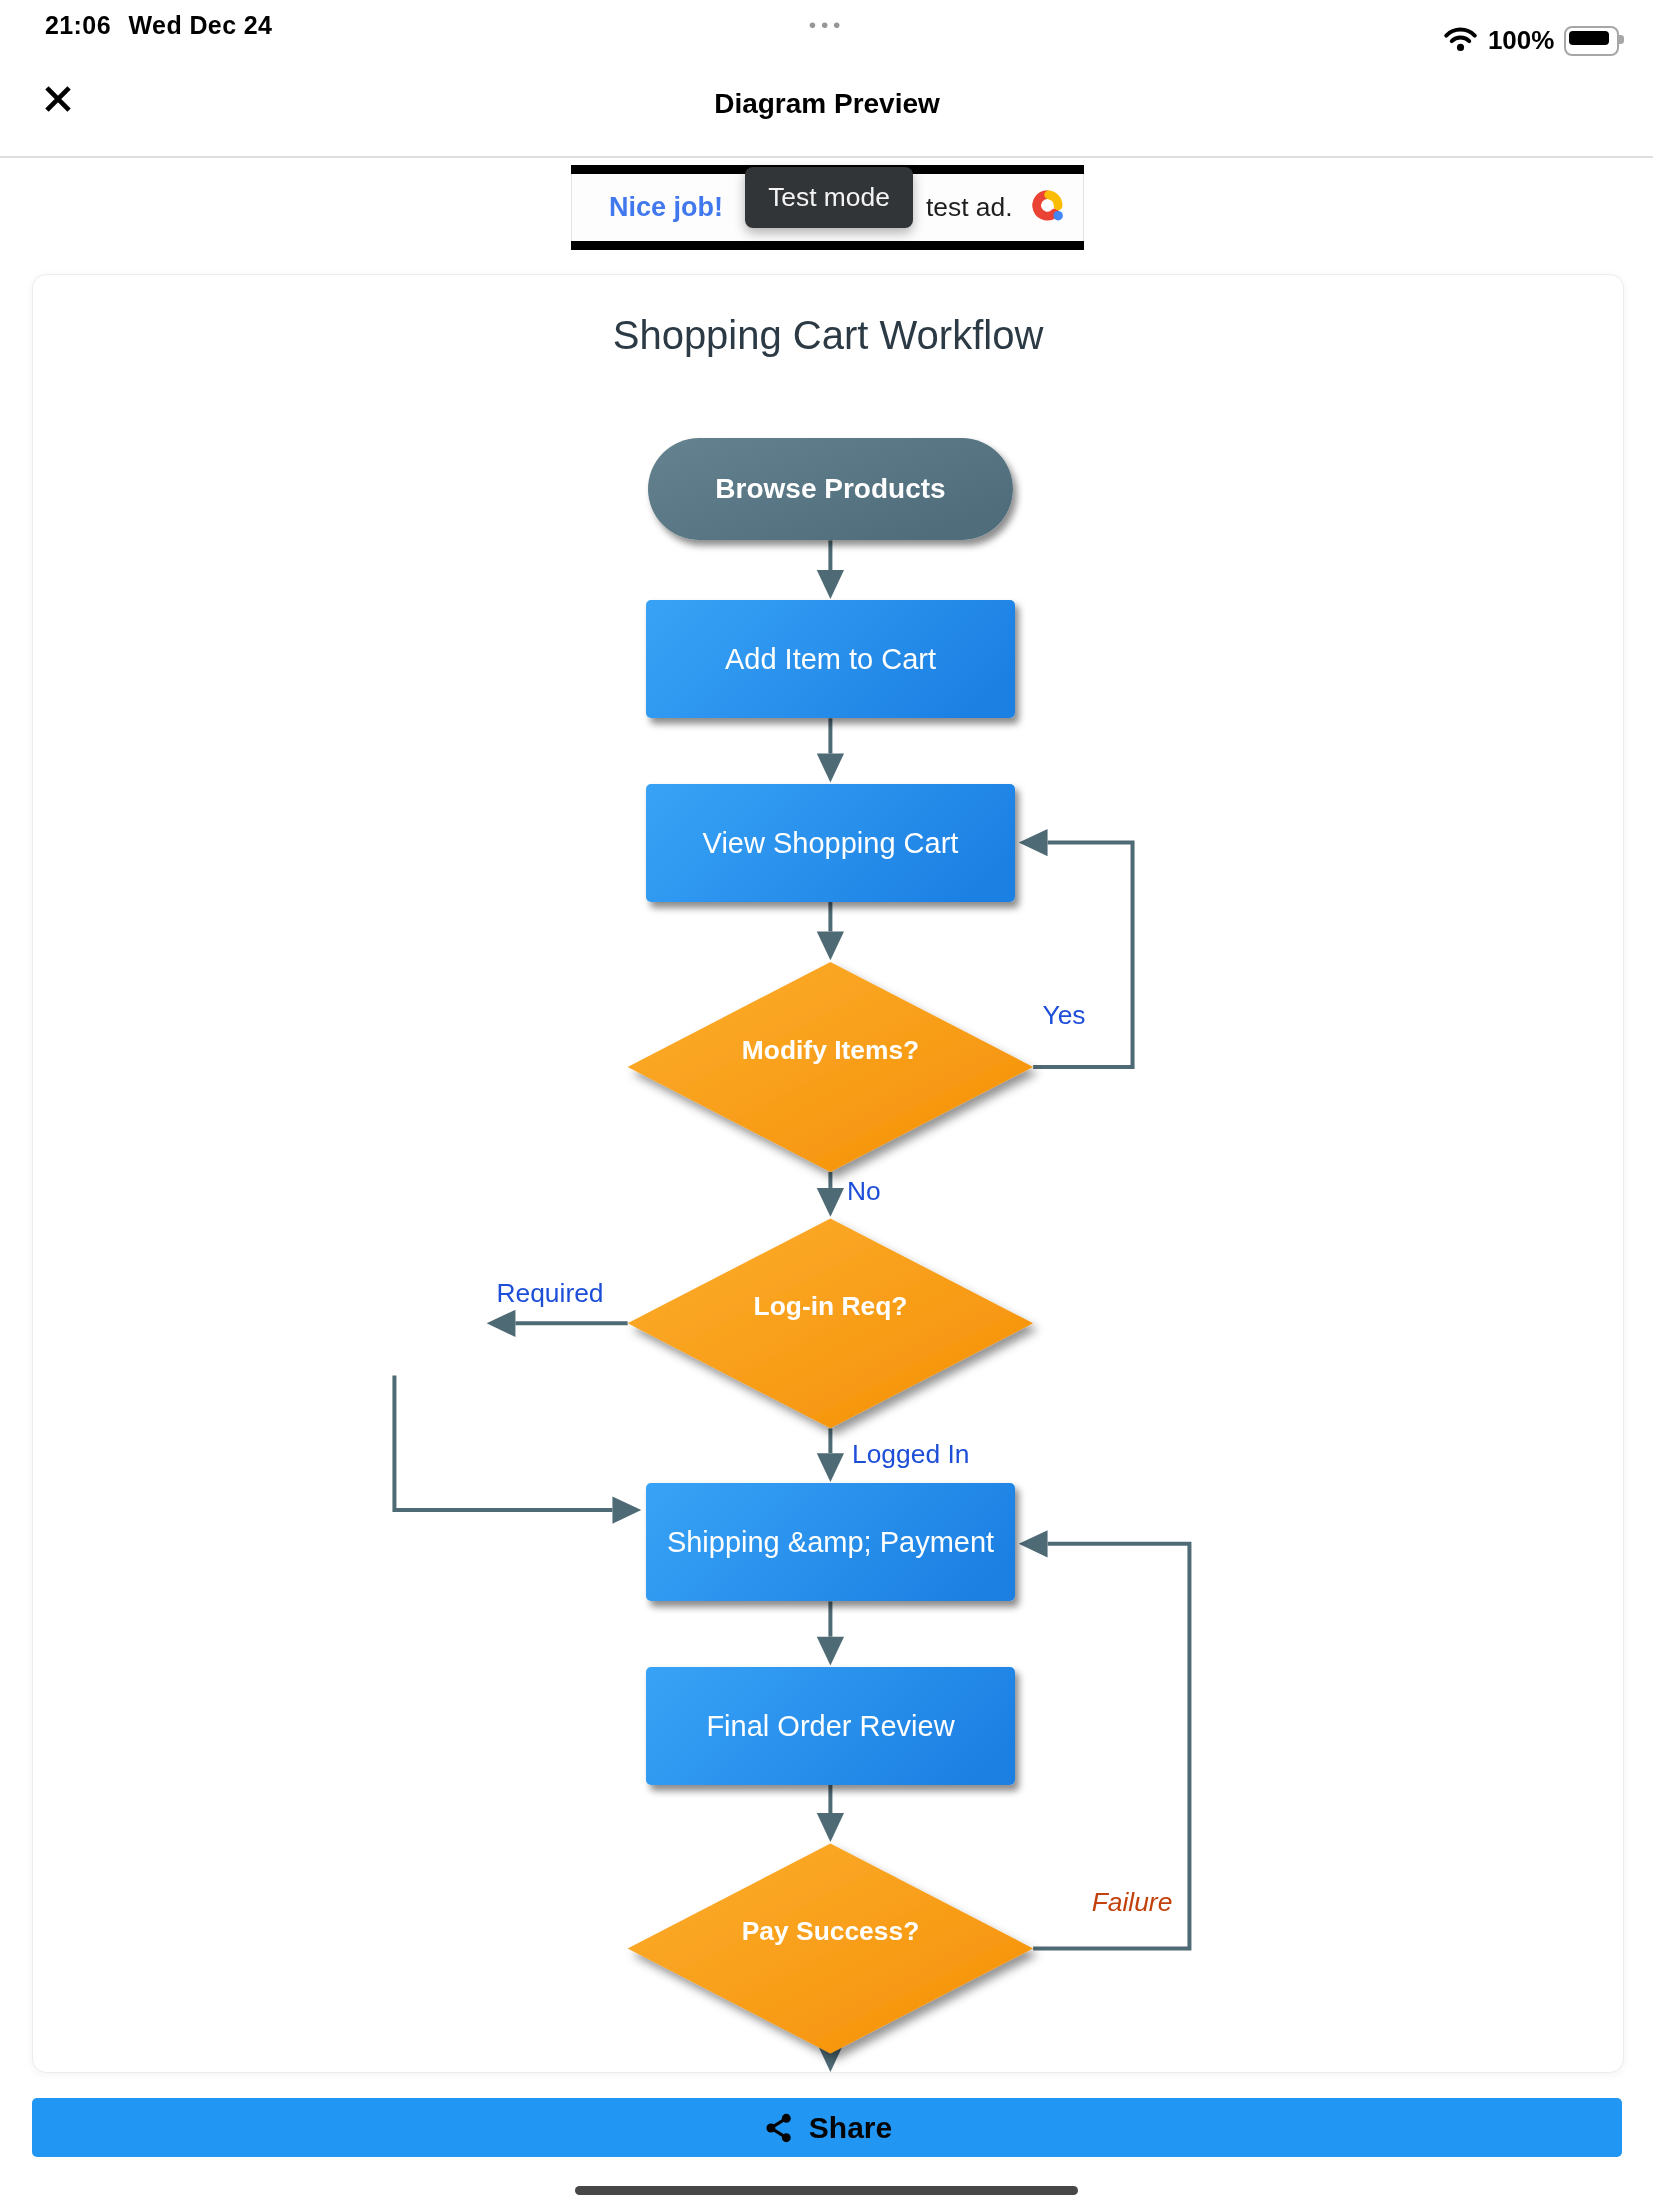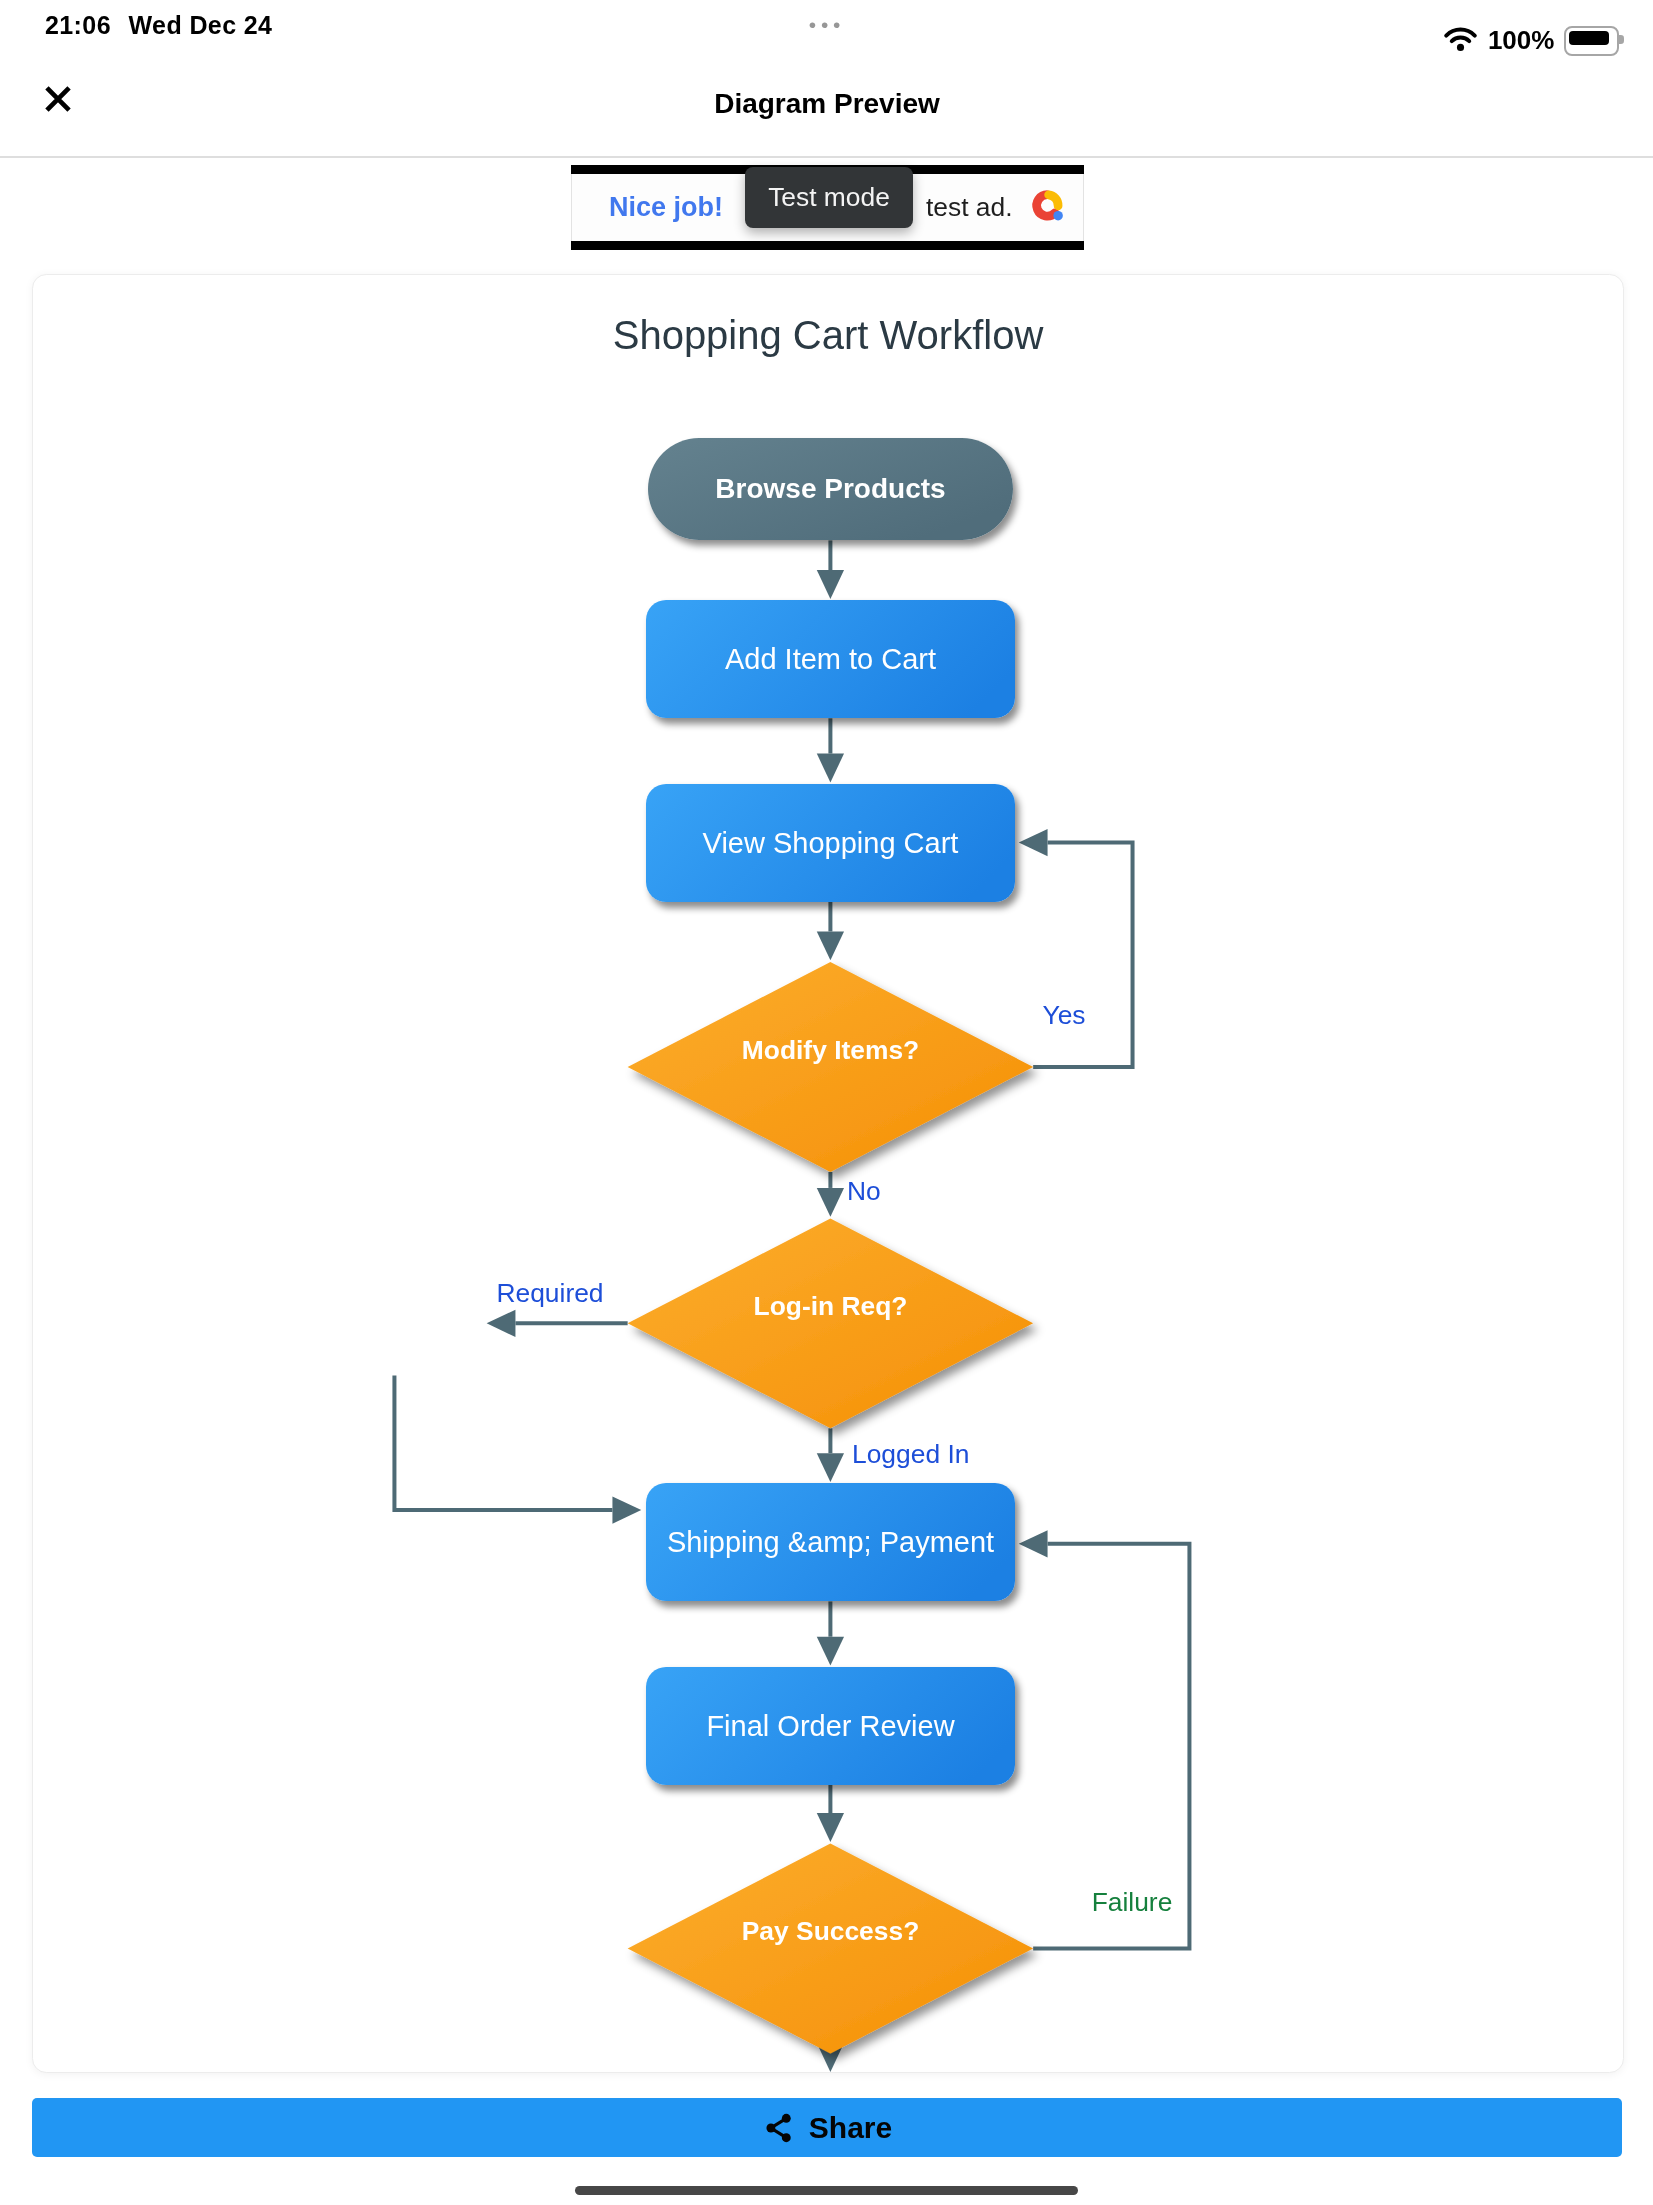--- a/index.html
+++ b/index.html
@@ -33,29 +33,29 @@
   .ad-tail{position:absolute;left:354px;top:0;height:67px;display:flex;align-items:center;font-size:26.4px;color:#1f1f1f;}
   .ad-logo{position:absolute;left:458px;top:14.4px;width:38px;height:38px;}
 
   
   .card{left:32px;top:274px;width:1590px;height:1797px;background:#fff;border:1.6px solid #ececec;border-radius:14.4px;
         overflow:hidden;box-shadow:0 1.6px 8px rgba(0,0,0,.05);}
   .fc-title{position:absolute;left:0;top:38px;width:1590px;text-align:center;font-size:40px;font-weight:400;color:#2b3a44;}
   .node{position:absolute;display:flex;align-items:center;justify-content:center;text-align:center;color:#fff;}
   .pill{left:615px;top:163px;width:365px;height:102px;border-radius:51px;font-size:28px;font-weight:700;
         background:linear-gradient(160deg,#64828f 0%,#506d7b 85%);box-shadow:4px 5.6px 7.2px rgba(0,0,0,.45);}
-  .proc{left:613px;width:369px;height:118px;border-radius:20px;font-size:29px;font-weight:400;
+  .proc{left:613px;width:369px;height:118px;border-radius:5px;font-size:29px;font-weight:400;
         background:linear-gradient(135deg,#38a3f6 0%,#1c80e3 90%);box-shadow:4px 5.6px 7.2px rgba(0,0,0,.45);}
   .proc.add{top:325px;} .proc.view{top:509px;} .proc.ship{top:1208px;} .proc.final{top:1392px;}
   .grayp{left:269px;top:999px;width:184px;height:101px;border-radius:11.2px;font-size:26.4px;font-weight:400;
         background:linear-gradient(160deg,#a4aeb4 0%,#8c969d 90%);box-shadow:3.2px 4.8px 6.4px rgba(0,0,0,.4);}
   .dlabel{position:absolute;width:321px;text-align:center;color:#fff;font-size:26.4px;font-weight:700;}
   .elabel{position:absolute;font-size:26.4px;color:#1d4ed8;}
   .elabel.center{text-align:center;}
-  .elabel.red{color:#15803d;}
+  .elabel.red{color:#c2410c;font-style:italic;}
 
   
   .share{left:32px;top:2098px;width:1590px;height:59px;background:#2196f3;border-radius:5px;cursor:pointer;
          display:flex;align-items:center;justify-content:center;gap:13px;}
   .share-label{font-size:30px;font-weight:700;color:#050505;}
   .homebar{left:575px;top:2186px;width:503px;height:8.8px;border-radius:4.8px;background:#474747;}
 </style>
 </head>
 <body>
 

